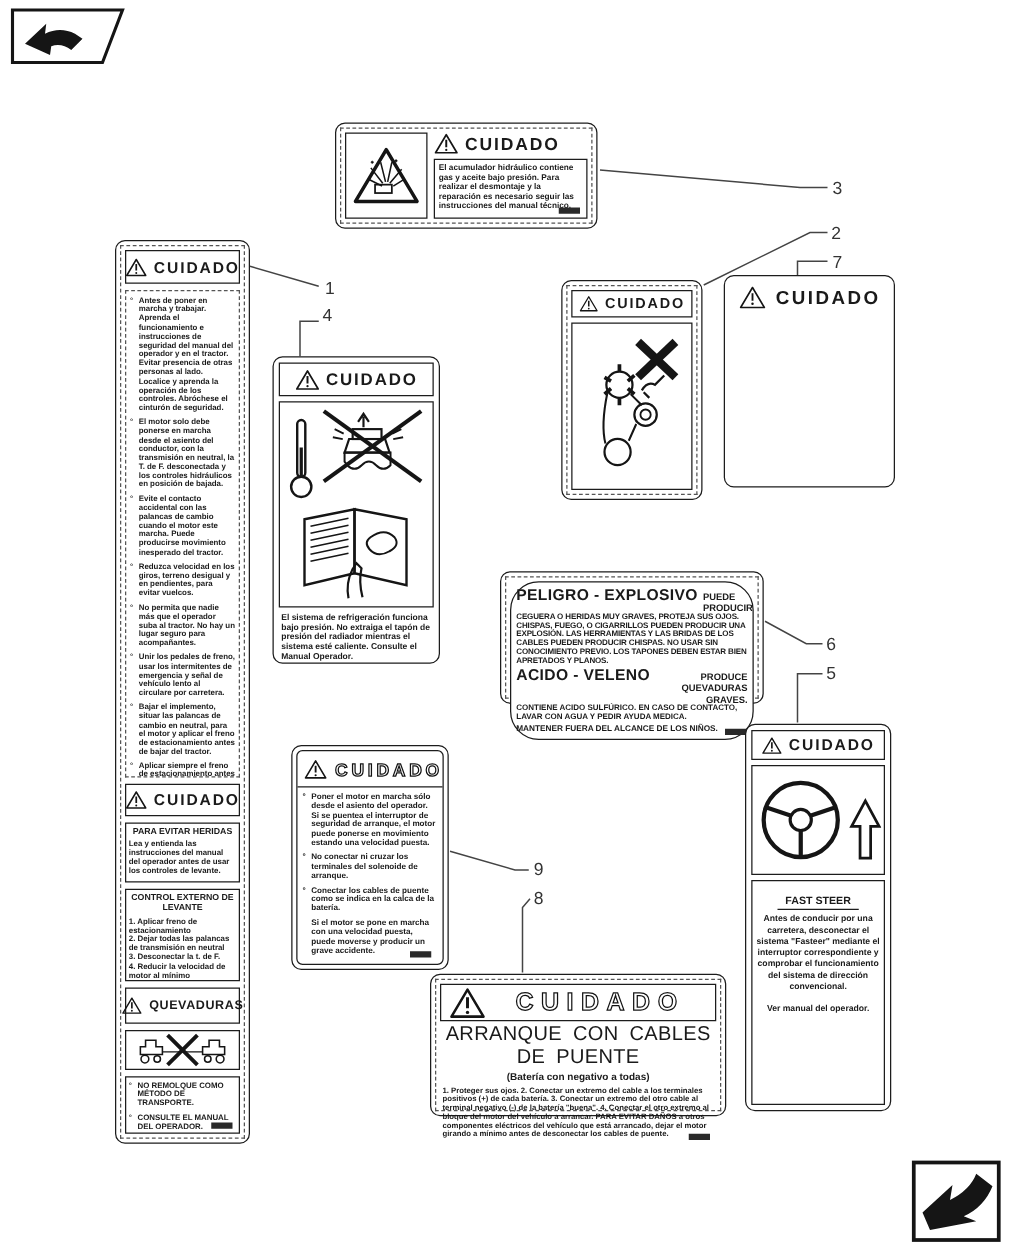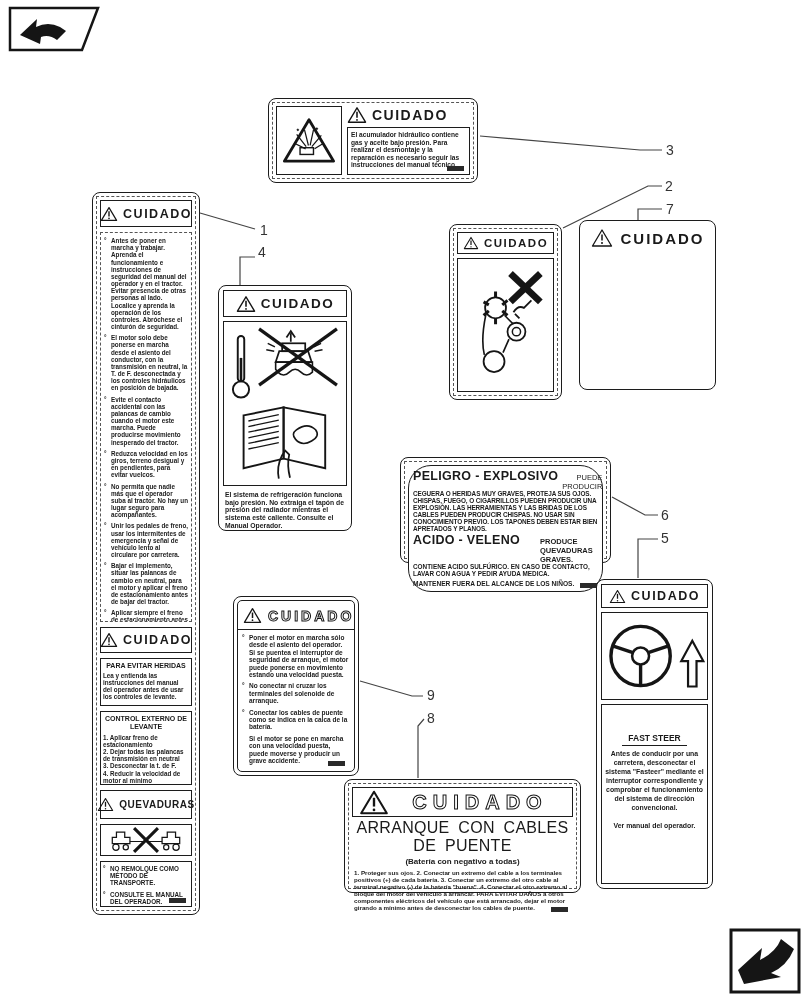--- a/index.html
+++ b/index.html
@@ -276,26 +276,26 @@
       <span style="font-size:15px;letter-spacing:2px;font-weight:bold;">CUIDADO</span>
     </div>
   </div>
 </div>
 
 <div class="decal" style="left:400px;top:457px;width:211px;height:106px;">
   <div class="dashedwrap" style="gap:0;">
     <div class="box" style="flex:1;padding:3px 4px;border-radius:23px;">
       <div style="display:flex;align-items:baseline;gap:4px;">
         <span style="font-size:12.5px;font-weight:bold;letter-spacing:0.3px;white-space:nowrap;">PELIGRO - EXPLOSIVO</span>
-        <span style="font-size:7.5px;font-weight:normal;text-align:right;">PUEDE PRODUCIR</span>
+        <span style="font-size:7.5px;font-weight:bold;">PUEDE PRODUCIR</span>
       </div>
       <div style="font-size:6.4px;line-height:1.08;font-weight:bold;letter-spacing:-0.1px;">CEGUERA O HERIDAS MUY GRAVES, PROTEJA SUS OJOS. CHISPAS, FUEGO, O CIGARRILLOS PUEDEN PRODUCIR UNA EXPLOSIÓN. LAS HERRAMIENTAS Y LAS BRIDAS DE LOS CABLES PUEDEN PRODUCIR CHISPAS. NO USAR SIN CONOCIMIENTO PREVIO. LOS TAPONES DEBEN ESTAR BIEN APRETADOS Y PLANOS.</div>
       <div style="display:flex;align-items:baseline;gap:20px;margin-top:1px;">
         <span style="font-size:12.5px;font-weight:bold;letter-spacing:0.3px;white-space:nowrap;">ACIDO - VELENO</span>
-        <span style="font-size:7.5px;font-weight:bold;">PRODUCE QUEVADURAS GRAVES.</span>
+        <span style="font-size:7.5px;font-weight:bold;text-align:right;">PRODUCE QUEVADURAS GRAVES.</span>
       </div>
       <div style="font-size:6.4px;line-height:1.08;font-weight:bold;">CONTIENE ACIDO SULFÚRICO. EN CASO DE CONTACTO, LAVAR CON AGUA Y PEDIR AYUDA MEDICA.</div>
       <div style="font-size:6.6px;line-height:1.15;font-weight:bold;margin-top:2px;">MANTENER FUERA DEL ALCANCE DE LOS NIÑOS.</div>
       <span class="pn"></span>
     </div>
   </div>
 </div>
 
 <div class="decal" style="left:233px;top:596px;width:126px;height:180px;">
   <div class="box" style="width:100%;height:100%;border-radius:5px;padding:3px 4px;display:flex;flex-direction:column;">
@@ -359,21 +359,21 @@
         <svg width="100" height="80" viewBox="0 0 118 92" stroke="#151515" fill="none">
           <circle cx="42" cy="46" r="35" stroke-width="4"></circle>
           <circle cx="42" cy="46" r="10" stroke-width="3"></circle>
           <line x1="33" y1="42" x2="9" y2="34" stroke-width="4"></line>
           <line x1="51" y1="42" x2="75" y2="34" stroke-width="4"></line>
           <line x1="42" y1="56" x2="42" y2="81" stroke-width="4"></line>
           <path d="M98 82 V52 H90 L103 28 L116 52 H108 V82 Z" stroke-width="2.6"></path>
         </svg>
       </span>
     </div>
-    <div class="box center" style="flex:1;padding:22px 3px;">
+    <div class="box center" style="flex:1;padding:5px 3px;">
       <div style="margin-bottom:4px;">
         <span style="display:inline-block;font-size:8.5px;font-weight:bold;border-bottom:1.6px solid #1c1c1c;padding:0 6px 2px 6px;">FAST STEER</span>
       </div>
       <div style="font-size:6.9px;line-height:1.3;font-weight:bold;">Antes de conducir por una carretera, desconectar el sistema "Fasteer" mediante el interruptor correspondiente y comprobar el funcionamiento del sistema de dirección convencional.</div>
       <div style="font-size:6.9px;font-weight:bold;margin-top:9px;">Ver manual del operador.</div>
     </div>
   </div>
 </div>
 
 </body></html>

